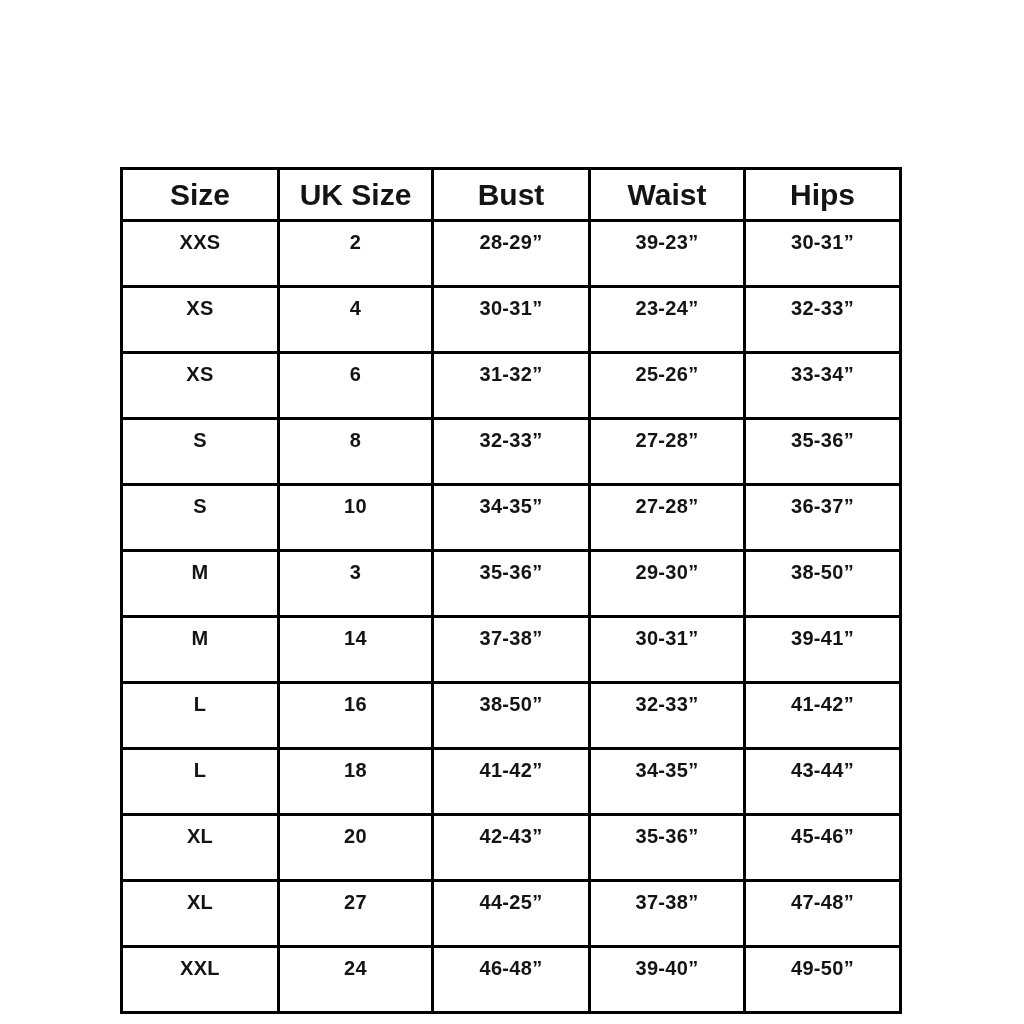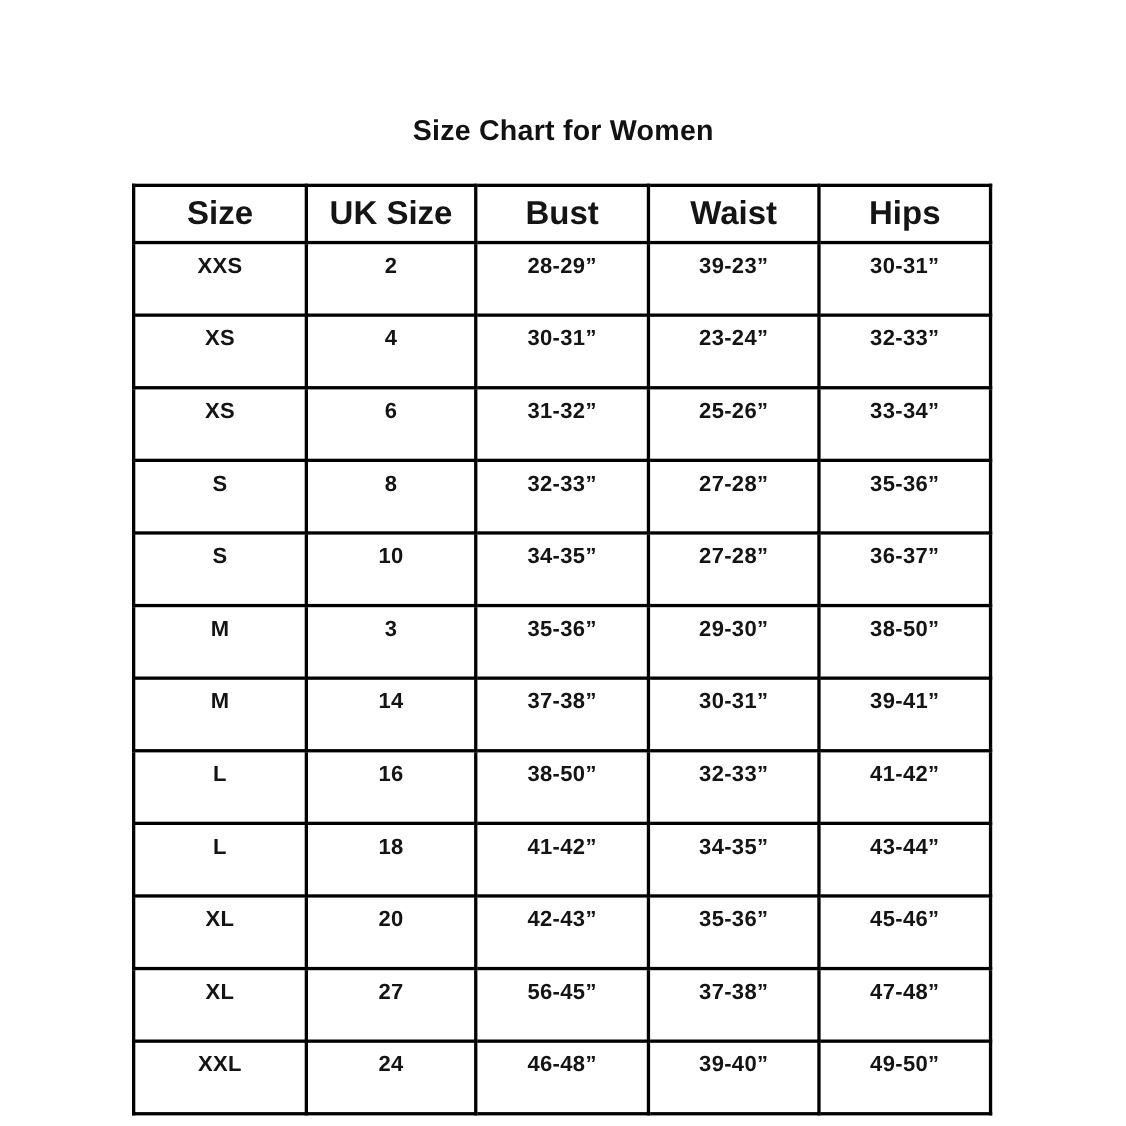--- a/index.html
+++ b/index.html
@@ -61,21 +61,20 @@
   col.c-uk     { width: 154px; }
   col.c-bust   { width: 157px; }
   col.c-waist  { width: 155px; }
   col.c-hips   { width: 156px; }
 </style>
 </head>
 <body>
 
 <div class="page">
 
-  <div class="page-title">Size Chart for Women</div>
 
   <table class="size-chart">
     <colgroup>
       <col class="c-size">
       <col class="c-uk">
       <col class="c-bust">
       <col class="c-waist">
       <col class="c-hips">
     </colgroup>
     <thead>
@@ -154,21 +153,21 @@
         <tr>
           <td>XL</td>
           <td>20</td>
           <td>42-43”</td>
           <td>35-36”</td>
           <td>45-46”</td>
         </tr>
         <tr>
           <td>XL</td>
           <td>27</td>
-          <td>56-45”</td>
+          <td>44-25”</td>
           <td>37-38”</td>
           <td>47-48”</td>
         </tr>
         <tr>
           <td>XXL</td>
           <td>24</td>
           <td>46-48”</td>
           <td>39-40”</td>
           <td>49-50”</td>
         </tr>

